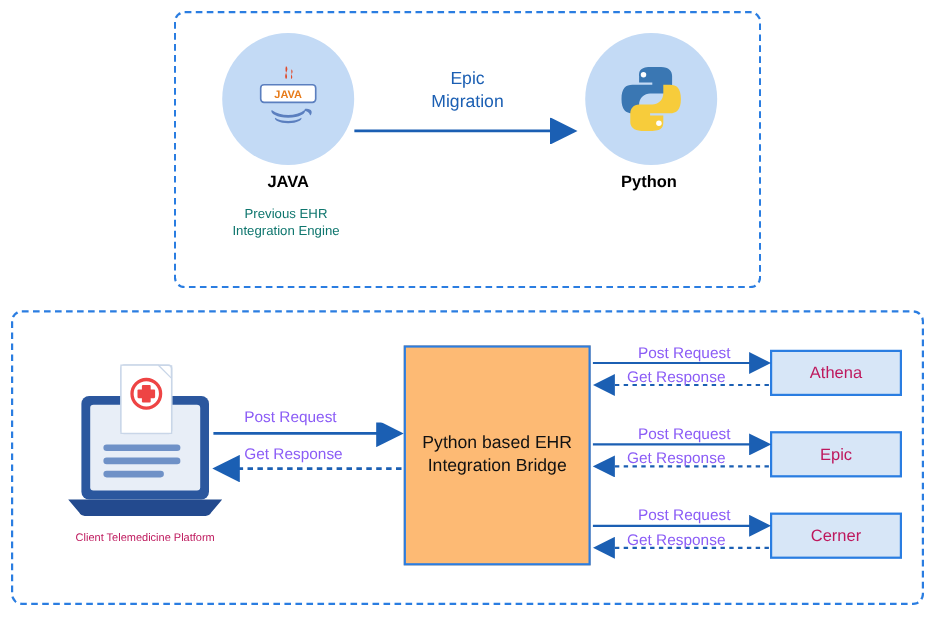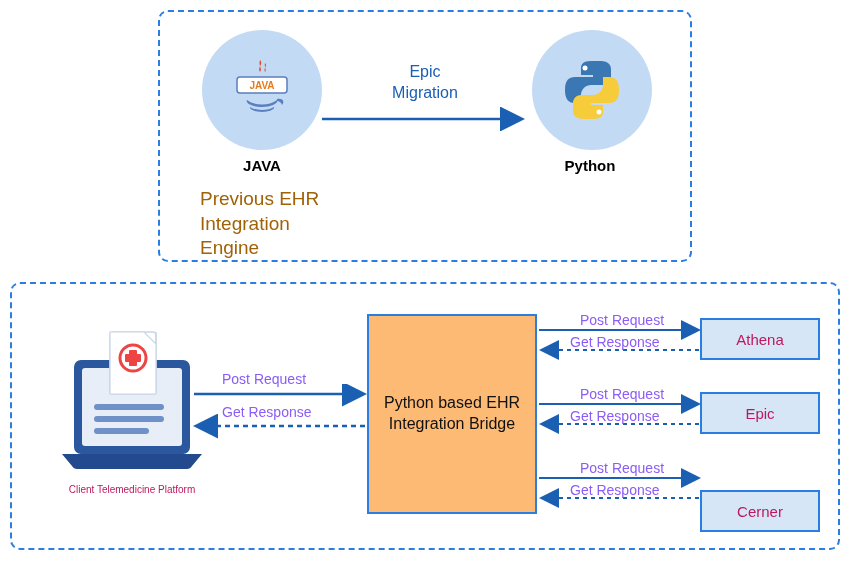--- a/index.html
+++ b/index.html
@@ -32,21 +32,21 @@
 
   .lang-label {
     position: absolute;
     font-weight: 700; font-size: 15px; color: #000; text-align: center;
   }
   .lang-java { left: 82px; top: 145px; width: 40px; }
   .lang-python { left: 400px; top: 145px; width: 60px; }
 
   .caption {
     position: absolute;
-    font-size: 19px; color: #a16207; text-align: left;
+    font-size: 12px; color: #0f766e; text-align: center;
     line-height: 1.3;
   }
   .caption-java { left: 40px; top: 175px; width: 120px; }
   .caption-python { left: 370px; top: 175px; width: 120px; }
 
   .arrow-label {
     position: absolute;
     color: #1b5fb3; font-size: 16px; text-align: center;
     line-height: 1.3;
   }
@@ -65,21 +65,21 @@
   }
   .ehr-box {
     position: absolute;
     right: 18px; width: 120px; height: 42px;
     background: #d7e6f7; border: 2px solid #2a7de1;
     display: flex; align-items: center; justify-content: center;
     color: #be185d; font-size: 15px;
   }
   .ehr-athena { top: 34px; }
   .ehr-epic { top: 108px; }
-  .ehr-cerner { top: 182px; margin-top: 24px; }
+  .ehr-cerner { top: 182px; }
 
   .laptop-wrap {
     position: absolute; left: 40px; top: 40px; width: 160px; height: 160px;
     text-align: center;
   }
   .laptop-caption {
     position: absolute; left: 40px; top: 200px; width: 160px;
     font-size: 10px; color: #be185d; text-align: center; line-height: 1.2;
   }
 

